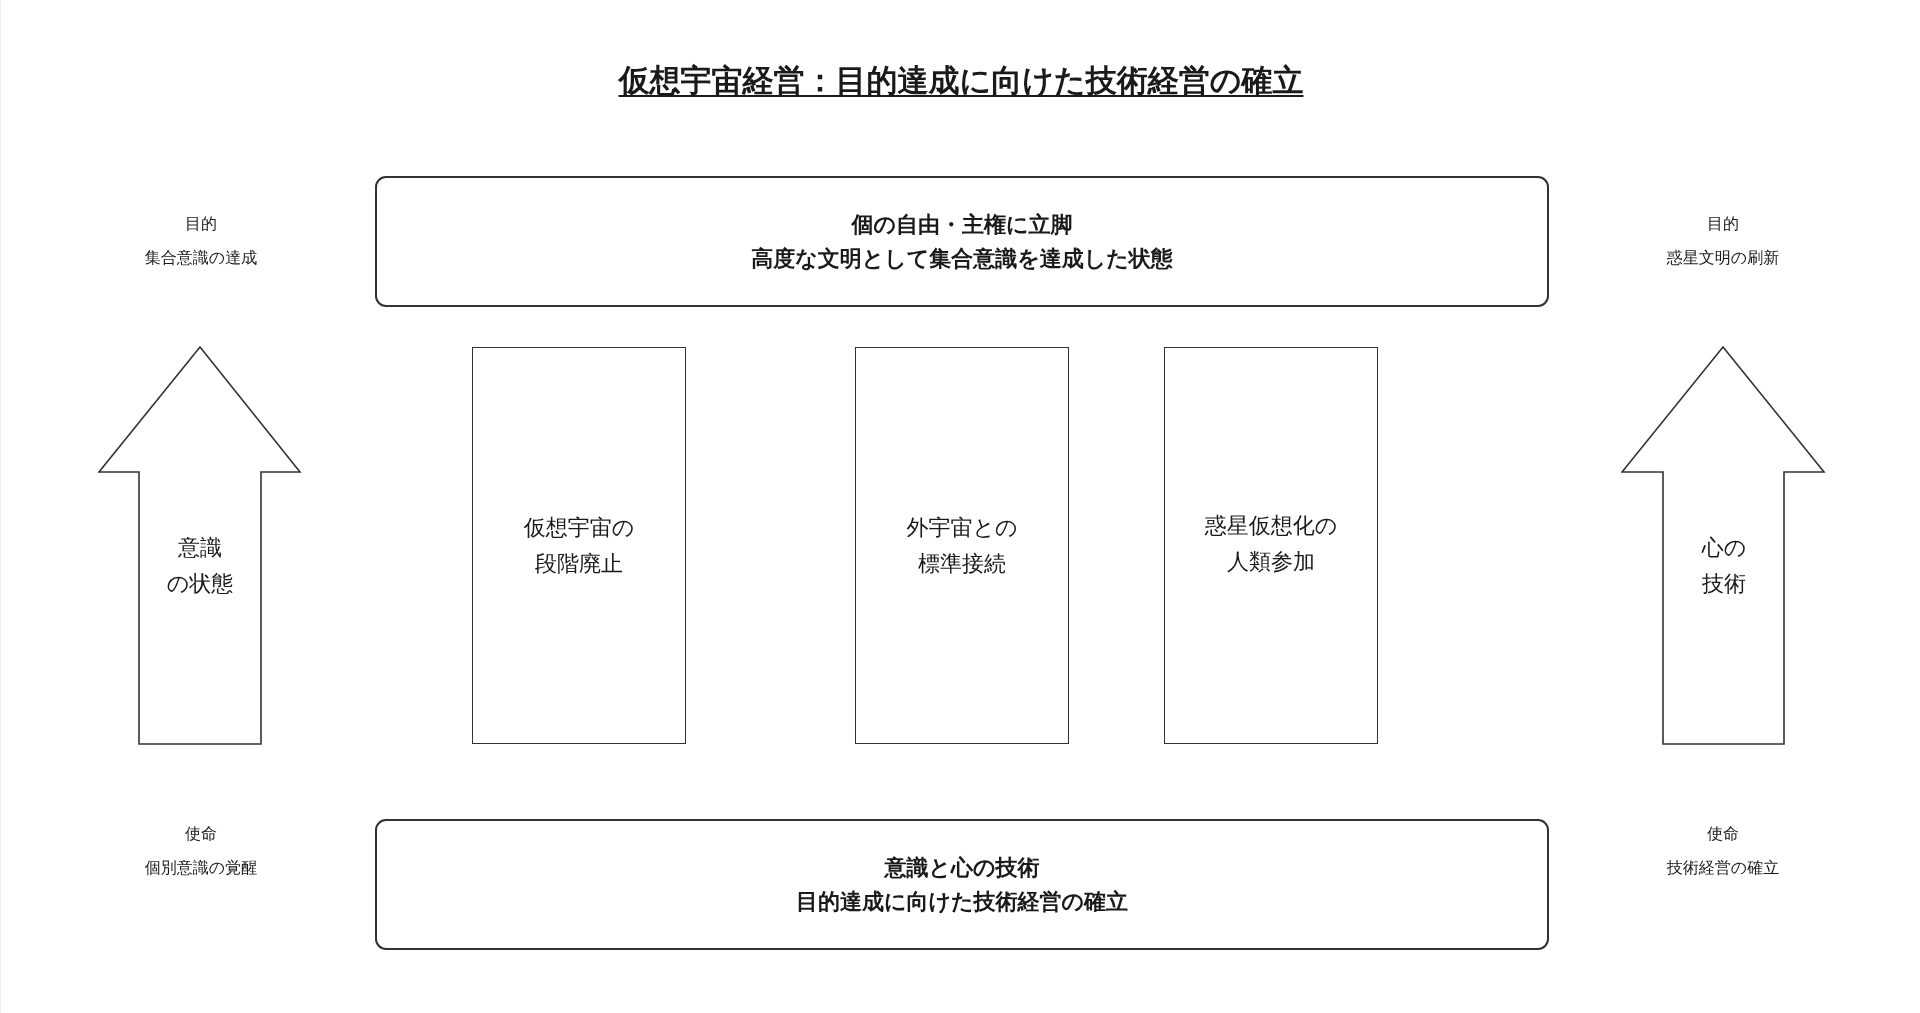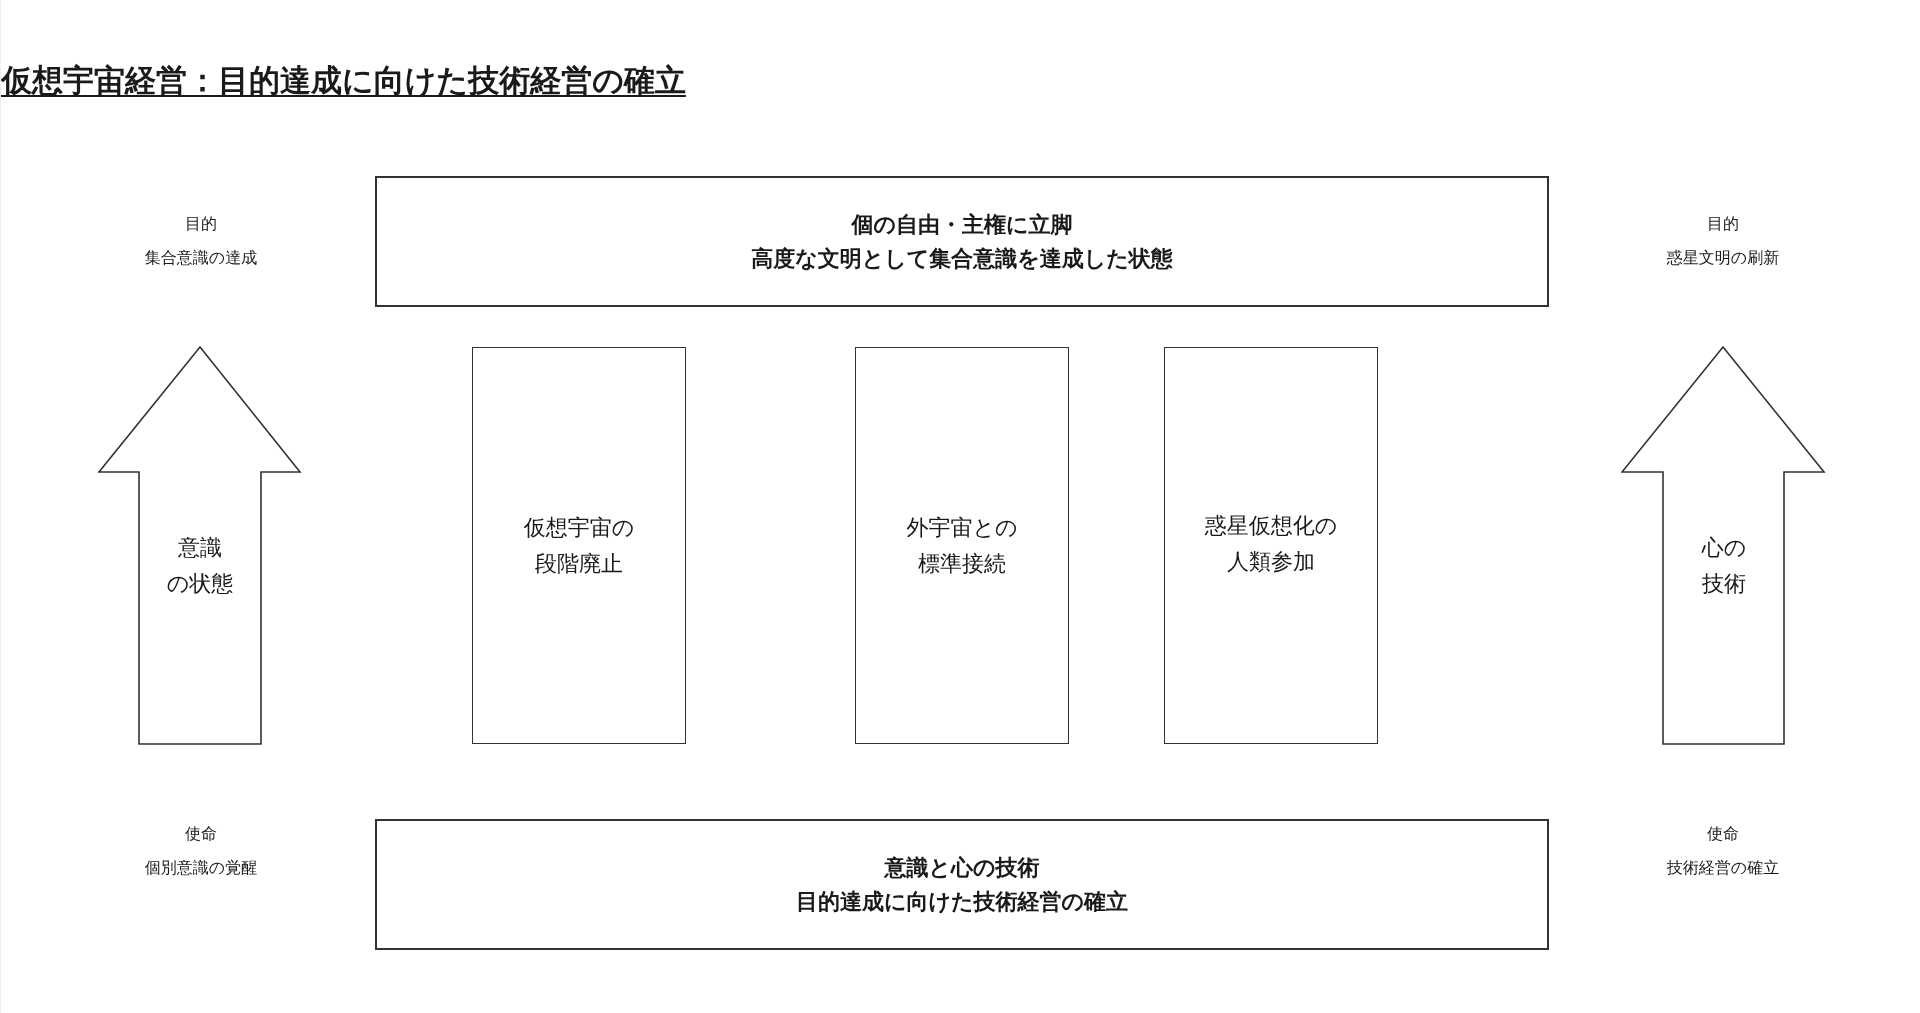--- a/index.html
+++ b/index.html
@@ -15,21 +15,21 @@
       font-family: "DejaVu Sans", "Liberation Sans", sans-serif;
       color: #1a1a1a;
       border-left: 1px solid #eeeeee;
       box-sizing: border-box;
     }
     .title {
       position: absolute;
       left: 0;
       top: 60px;
       width: 1920px;
-      text-align: left;
+      text-align: center;
       font-size: 31px;
       font-weight: bold;
       line-height: 40px;
     }
     .title span {
       text-decoration: underline;
       text-decoration-thickness: 2px;
       text-underline-offset: 4px;
     }
     .box {
@@ -43,20 +43,21 @@
       justify-content: center;
       text-align: center;
     }
     .box.wide {
       left: 374px;
       width: 1174px;
       height: 131px;
       font-weight: bold;
       font-size: 22px;
       line-height: 34px;
+      border-radius: 11px;
     }
     .box.top { top: 176px; }
     .box.bottom { top: 783px; margin-top: 36px; }
     .box.pillar {
       top: 347px;
       width: 214px;
       height: 397px;
       border-width: 1.5px;
       font-size: 22px;
       line-height: 36px;

